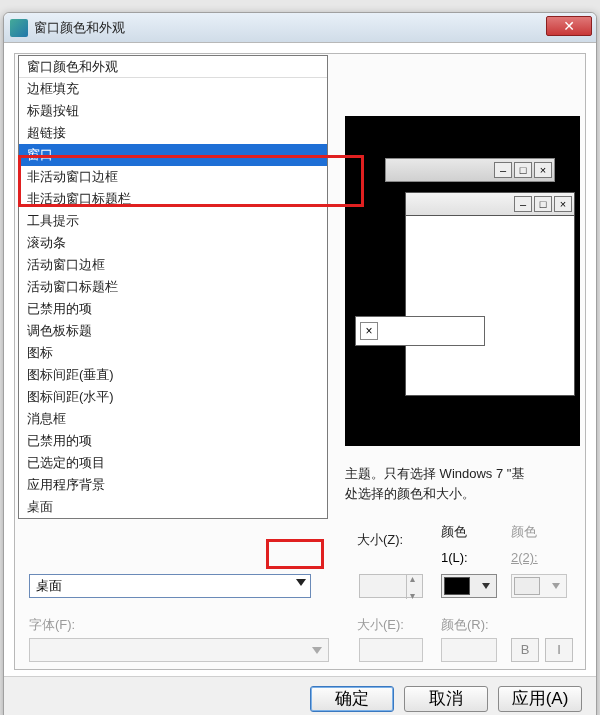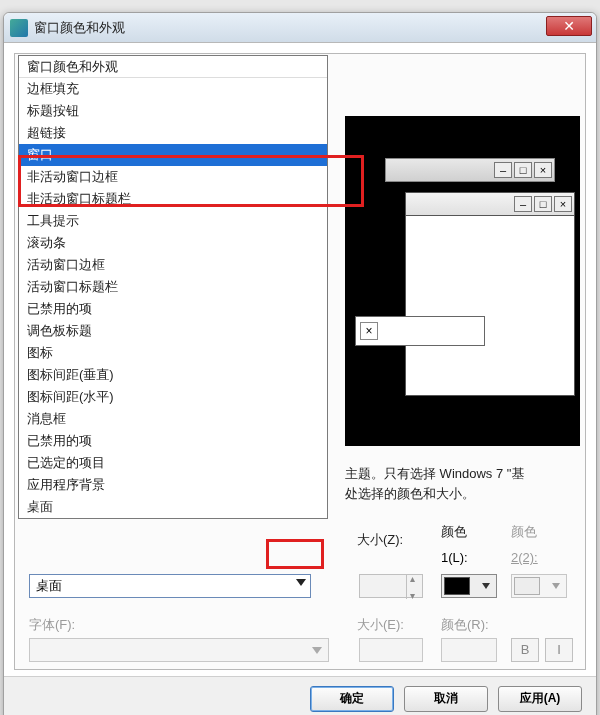--- a/index.html
+++ b/index.html
@@ -61,21 +61,21 @@
 
 .row3 { position:absolute; left:14px; top:584px; width:560px; height:26px; }
 .fontcombo { position:absolute; left:0; top:0; width:300px; height:24px; border:1px solid #c8c8c8; background:#f4f4f4; }
 .fontcombo .dd { position:absolute; right:6px; top:8px; width:0;height:0;border-left:5px solid transparent;border-right:5px solid transparent;border-top:7px solid #aaa; }
 .spin2 { position:absolute; left:330px; top:0; width:64px; height:24px; border:1px solid #c8c8c8; background:#f4f4f4; }
 .cbtn2 { position:absolute; top:0; width:56px; height:24px; border:1px solid #c8c8c8; background:#f4f4f4; }
 .fmt { position:absolute; top:0; width:28px; height:24px; border:1px solid #c0c0c0; background:#f4f4f4; text-align:center; line-height:22px; font-size:13px; color:#888; }
 
 
 .buttons { position:absolute; left:0; right:0; bottom:0; height:44px; border-top:1px solid #cfcfcf; background:#f0f0f0; display:flex; justify-content:flex-end; align-items:center; gap:10px; padding:0 14px; }
-.btn { min-width:84px; height:26px; border:1px solid #8a8a8a; background:linear-gradient(#fdfdfd,#e4e4e4); font-size:12px; border-radius:3px; cursor:pointer;font-weight:bold; }
+.btn { min-width:84px; height:26px; border:1px solid #8a8a8a; background:linear-gradient(#fdfdfd,#e4e4e4); font-size:17px; border-radius:3px; cursor:pointer; }
 .btn.primary { border:1px solid #3a78c0; box-shadow:0 0 0 1px #7ab0e8 inset; }
 </style>
 </head>
 <body>
 
 <div class="window">
 
   <div class="titlebar">
     <div class="titlebar-icon"></div>
     <div class="titlebar-text">窗口颜色和外观</div>

